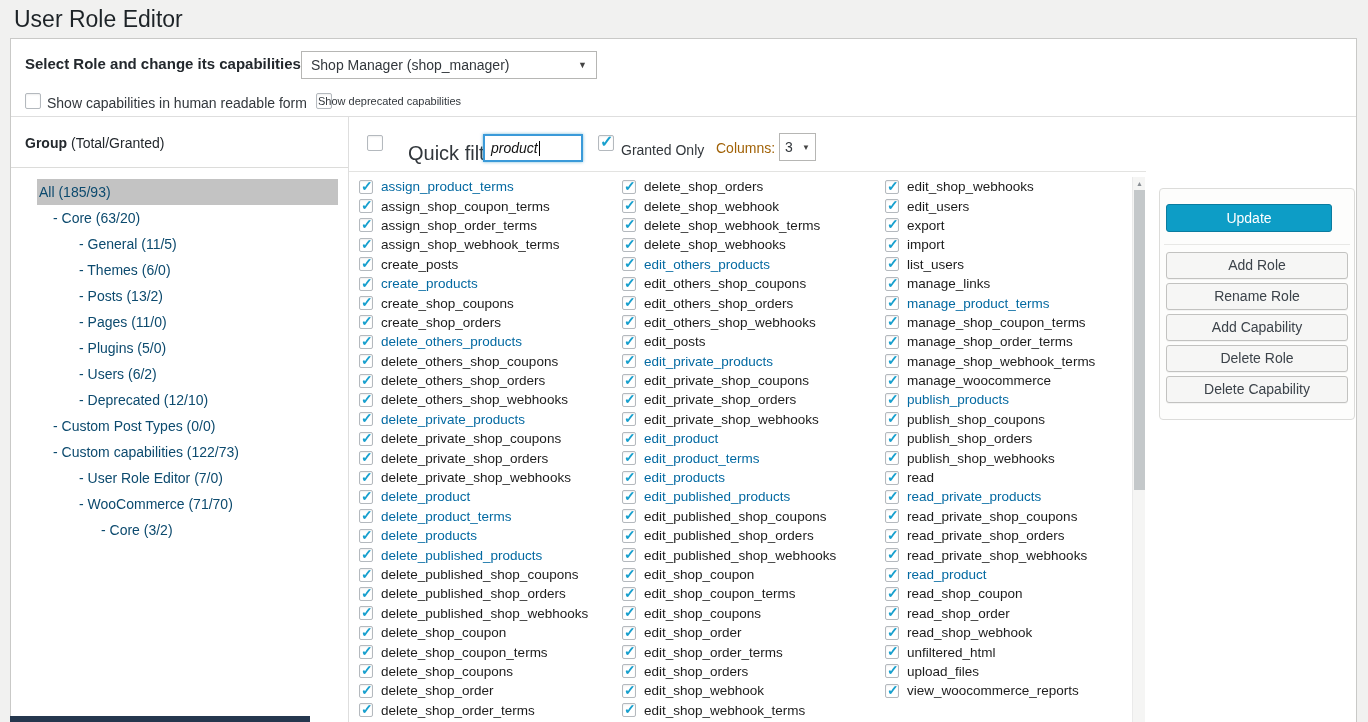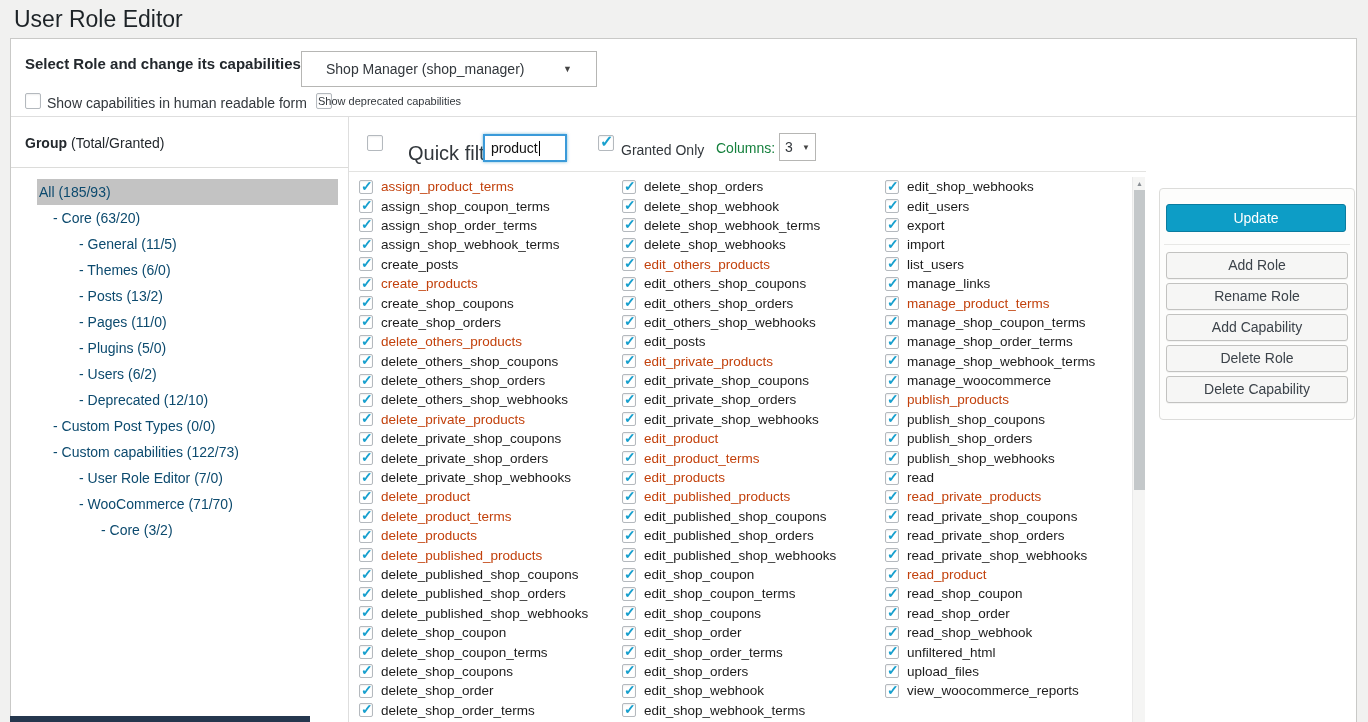--- a/index.html
+++ b/index.html
@@ -5,22 +5,22 @@
   * { margin:0; padding:0; box-sizing:border-box; }
   html,body { width:1368px; height:722px; overflow:hidden; }
   body { background:#f1f1f0; font-family:"Liberation Sans", sans-serif; position:relative; color:#32373c; }
 
   .page-title { position:absolute; left:14px; top:6px; font-size:23px; font-weight:400; color:#1d2327; }
 
   .panel { position:absolute; left:10px; top:38px; width:1347px; height:700px; background:#fff; border:1px solid #c9c9c7; }
 
   
   .role-label { position:absolute; left:14px; top:16px; font-size:15px; font-weight:bold; color:#23282d; }
-  .role-select { position:absolute; left:290px; top:12px; width:296px; height:36px; background:#fff; border:1px solid #b6b6b4;
-                 display:flex; align-items:center; padding:0 24px; font-size:14px; color:#32373c; cursor:pointer; }
+  .role-select { position:absolute; left:290px; top:12px; width:296px; height:28px; background:#fff; border:1px solid #b6b6b4;
+                 display:flex; align-items:center; padding:0 9px; font-size:14px; color:#32373c; cursor:pointer; }
   .role-select .arrow { margin-left:auto; font-size:9px; color:#444; }
   .opt-row { position:absolute; top:54px; left:0; width:100%; height:20px; }
   .opt1 { position:absolute; left:14px; } .opt1-lbl { position:absolute; left:36px; top:2px; font-size:14px; }
   .opt2 { position:absolute; left:285px; } .opt2-lbl { position:absolute; left:307px; top:2px; font-size:11px; }
   .top-divider { position:absolute; left:0; top:77px; width:100%; border-top:1px solid #dedede; }
 
   
   .cb { width:16px; height:16px; background:#fff; border:1px solid #b4b9be; border-radius:2px; display:inline-block;
         position:relative; box-shadow:inset 0 1px 2px rgba(0,0,0,.07); cursor:pointer; flex:none; }
   .cb.checked::after { content:"\2713"; position:absolute; left:1px; top:-4px; font-size:16px; font-weight:bold; color:#18a0ce; }
@@ -36,47 +36,47 @@
   .tree { position:absolute; left:0; top:140px; width:327px; }
   .tree-row { height:26px; line-height:24px; font-size:14px; color:#0c4a6e; display:flex; cursor:pointer; }
   .tree-row .tree-label { flex:1 1 auto; padding:1px 6px 1px 2px; white-space:nowrap; }
   .tree-row.selected .tree-label { background:#c3c3c3; }
   .lvl0 { padding-left:26px; } .lvl1 { padding-left:40px; } .lvl2 { padding-left:66px; } .lvl3 { padding-left:88px; }
 
   
   .filter-bar { position:absolute; left:338px; top:77px; right:0; height:55px; }
   .select-all-cb { position:absolute; left:18px; top:19px; }
   .qf-label { position:absolute; left:59px; top:26px; font-size:20px; color:#32373c; }
-  .qf-input { position:absolute; left:134px; top:18px; width:84px; height:28px; background:#fff;
+  .qf-input { position:absolute; left:134px; top:18px; width:100px; height:28px; background:#fff;
               border:2px solid #3a9ad9; box-shadow:0 0 3px rgba(30,140,190,.6); display:flex; align-items:center;
-              padding:0 6px; font-size:14px; color:#111; cursor:text; }
+              padding:0 6px; font-size:14px; color:#111; cursor:text;font-style:italic; }
   .caret { display:inline-block; width:1px; height:15px; background:#000; margin-left:1px; }
   .granted-cb { position:absolute; left:249px; top:19px; }
   .granted-lbl { position:absolute; left:272px; top:26px; font-size:14px; color:#32373c; }
-  .cols-lbl { position:absolute; left:367px; top:24px; font-size:14px; color:#15803d; }
+  .cols-lbl { position:absolute; left:367px; top:24px; font-size:14px; color:#a16207; }
   .cols-select { position:absolute; left:430px; top:17px; width:37px; height:28px; background:#fff; border:1px solid #b6b6b4;
                  display:flex; align-items:center; padding:0 5px; font-size:14px; cursor:pointer; }
   .cols-select .arrow { margin-left:auto; font-size:8px; color:#444; }
   .caps-divider { position:absolute; left:338px; top:132px; width:797px; border-top:1px solid #e3e3e1; }
 
   
   .caps { position:absolute; left:338px; top:138px; right:226px; bottom:0; overflow:hidden; }
   .cap-col { position:absolute; top:0; }
   .cap-col.c0 { left:10px; width:262px; } .cap-col.c1 { left:273px; width:262px; } .cap-col.c2 { left:536px; width:250px; }
   .cap-row { height:19.4px; display:flex; align-items:center; gap:8px; font-size:13.5px; color:#1c1c1c; white-space:nowrap; }
-  .cap-row .hl { color:#c2410c; }
+  .cap-row .hl { color:#0369a1; }
 
   
   .scrollbar { position:absolute; left:1121px; top:138px; bottom:0; width:13px; background:#f5f5f4; border-left:1px solid #eaeaea; }
   .sb-up { position:absolute; top:0; left:0; width:13px; height:13px; font-size:7px; color:#8a8f94; text-align:center; line-height:13px; cursor:pointer; }
   .sb-thumb { position:absolute; top:13px; left:1px; width:11px; height:300px; background:#c4c8ca; cursor:pointer; }
 
   
   .actions { position:absolute; left:1148px; top:149px; width:196px; height:232px; background:#fdfdfc; border:1px solid #dcdcda; border-radius:4px; }
-  .btn-update { position:absolute; left:6px; top:15px; width:180px; height:28px; background:#0d9dc6; border:1px solid #0a7ca0;
+  .btn-update { position:absolute; left:6px; top:15px; width:166px; height:28px; background:#0d9dc6; border:1px solid #0a7ca0;
                 border-radius:3px; color:#fff; font-size:14px; text-align:center; line-height:26px; cursor:pointer; }
   .actions-divider { position:absolute; left:4px; top:55px; width:186px; border-top:1px solid #e8e8e6; }
   .btn-list { position:absolute; left:6px; top:63px; width:182px; }
   .btn { height:27px; margin-bottom:4px; background:#f6f6f5; border:1px solid #c2c2c0; border-radius:3px; color:#3c434a;
          font-size:14px; text-align:center; line-height:25px; cursor:pointer; box-shadow:0 1px 0 rgba(0,0,0,.04); }
 
   .bottom-bar { position:absolute; left:10px; top:716px; width:300px; height:7px; background:#25374e; }
 </style>
 </head>
 <body>

